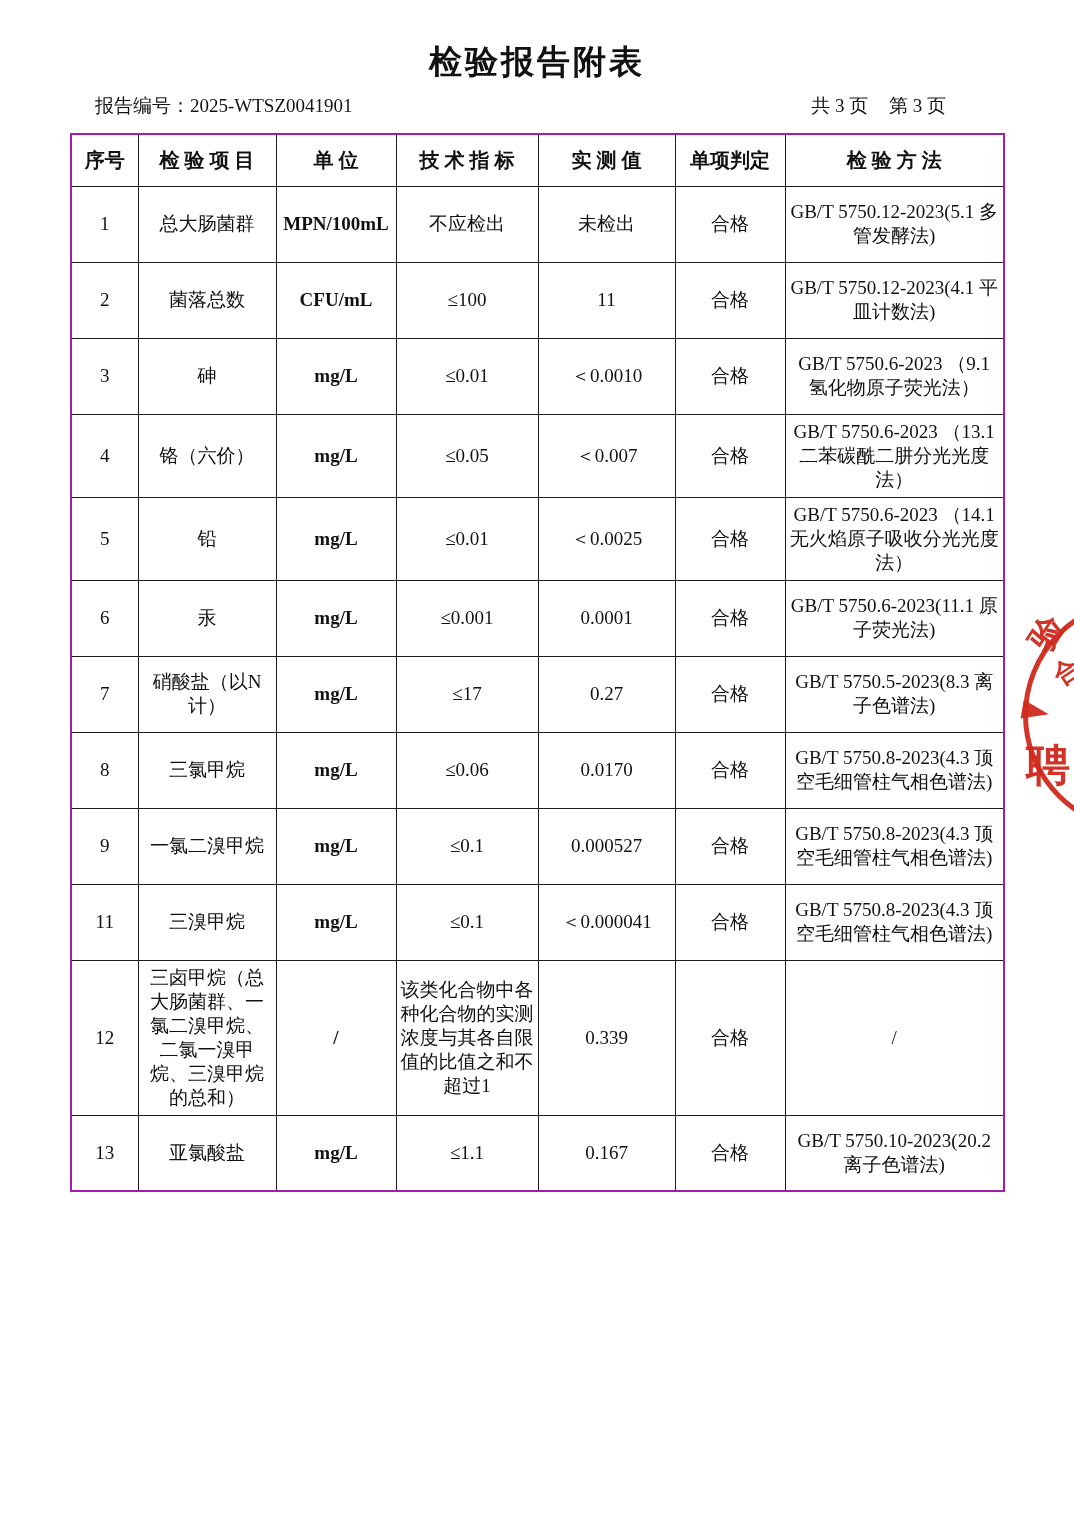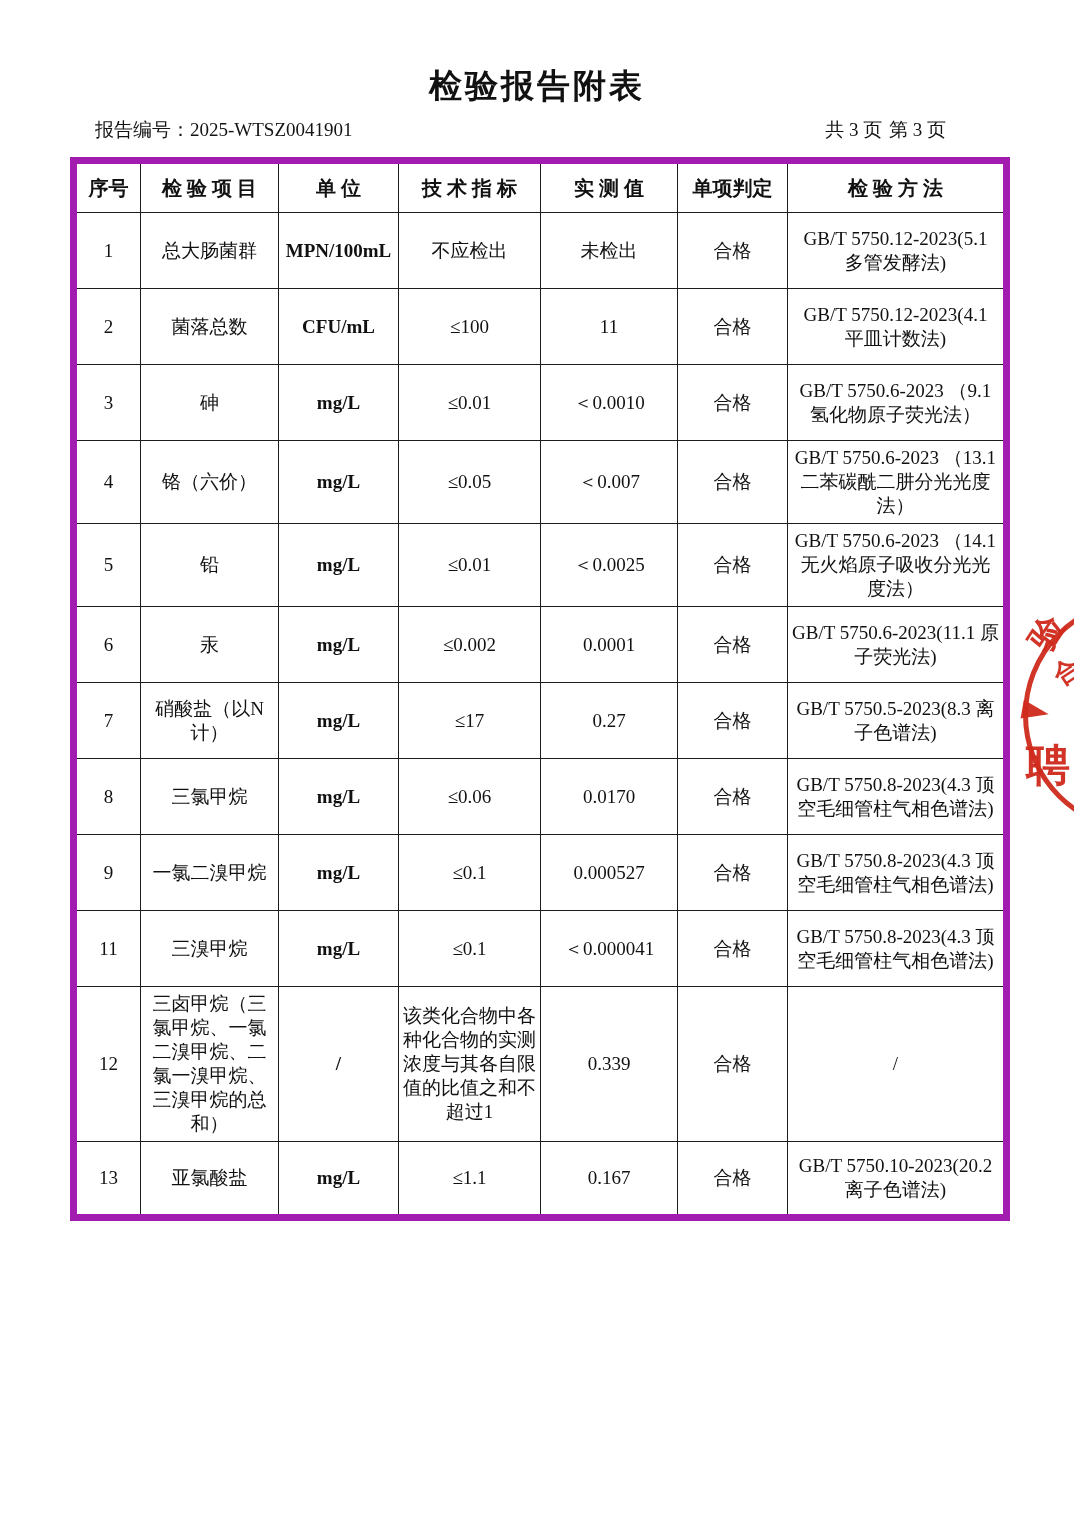--- a/index.html
+++ b/index.html
@@ -7,40 +7,40 @@
     position:relative;
     width:1074px;
     height:1520px;
     background:#ffffff;
     overflow:hidden;
     font-family:"Liberation Serif","DejaVu Serif",serif;
     color:#141414;
   }
   .doc-title{
     margin:0;
-    padding-top:64px;
+    padding-top:40px;
     text-align:center;
     font-size:33px;
     font-weight:bold;
     letter-spacing:3px;
     color:#111;
   }
   .meta-row{
     display:flex;
     justify-content:space-between;
     margin:8px 128px 0 95px;
     font-size:19px;
   }
-  .meta-pages span{margin-left:2px;font-family:Liberation Serif, serif;}
+  .meta-pages span{margin-left:16px;font-family:Liberation Serif, serif;}
   table.report{
     border-collapse:collapse;
     table-layout:fixed;
     width:933px;
     margin:14px 0 0 70px;
-    border:7px solid #a21caf;
+    border:2px solid #a21caf;
   }
   table.report th, table.report td{
     border:1px solid #1c1c1c;
     text-align:center;
     vertical-align:middle;
     padding:5px 4px;
     font-size:19px;
     line-height:24px;
     word-break:break-word;
     color:#111;
@@ -160,21 +160,21 @@
           <td class="c2">mg/L</td>
           <td class="c3">≤0.01</td>
           <td class="c4">＜0.0025</td>
           <td class="c5">合格</td>
           <td class="c6">GB/T 5750.6-2023 （14.1 无火焰原子吸收分光光度法）</td>
         </tr>
         <tr>
           <td class="c0">6</td>
           <td class="c1">汞</td>
           <td class="c2">mg/L</td>
-          <td class="c3">≤0.002</td>
+          <td class="c3">≤0.001</td>
           <td class="c4">0.0001</td>
           <td class="c5">合格</td>
           <td class="c6">GB/T 5750.6-2023(11.1 原子荧光法)</td>
         </tr>
         <tr>
           <td class="c0">7</td>
           <td class="c1">硝酸盐（以N计）</td>
           <td class="c2">mg/L</td>
           <td class="c3">≤17</td>
           <td class="c4">0.27</td>
@@ -203,21 +203,21 @@
           <td class="c0">11</td>
           <td class="c1">三溴甲烷</td>
           <td class="c2">mg/L</td>
           <td class="c3">≤0.1</td>
           <td class="c4">＜0.000041</td>
           <td class="c5">合格</td>
           <td class="c6">GB/T 5750.8-2023(4.3 顶空毛细管柱气相色谱法)</td>
         </tr>
         <tr>
           <td class="c0">12</td>
-          <td class="c1">三卤甲烷（三氯甲烷、一氯二溴甲烷、二氯一溴甲烷、三溴甲烷的总和）</td>
+          <td class="c1">三卤甲烷（总大肠菌群、一氯二溴甲烷、二氯一溴甲烷、三溴甲烷的总和）</td>
           <td class="c2">/</td>
           <td class="c3">该类化合物中各种化合物的实测浓度与其各自限值的比值之和不超过1</td>
           <td class="c4">0.339</td>
           <td class="c5">合格</td>
           <td class="c6">/</td>
         </tr>
         <tr>
           <td class="c0">13</td>
           <td class="c1">亚氯酸盐</td>
           <td class="c2">mg/L</td>

